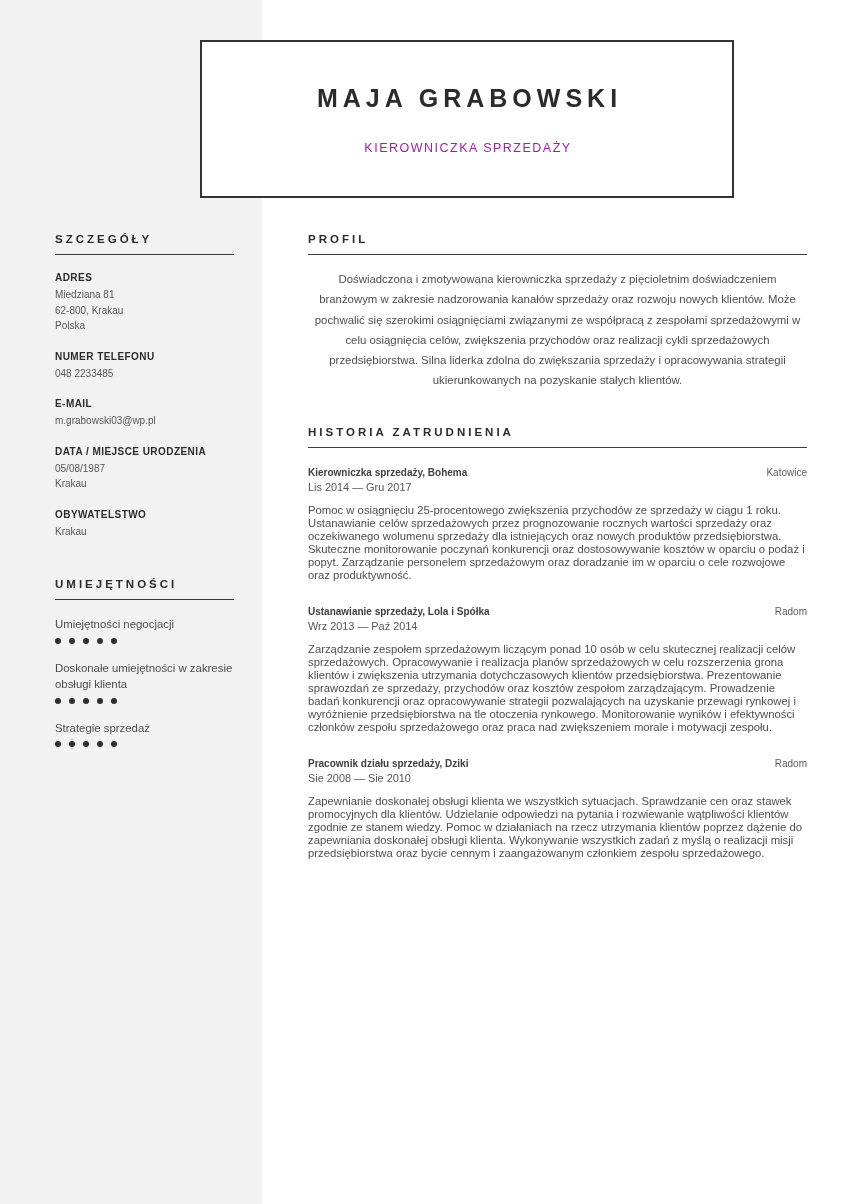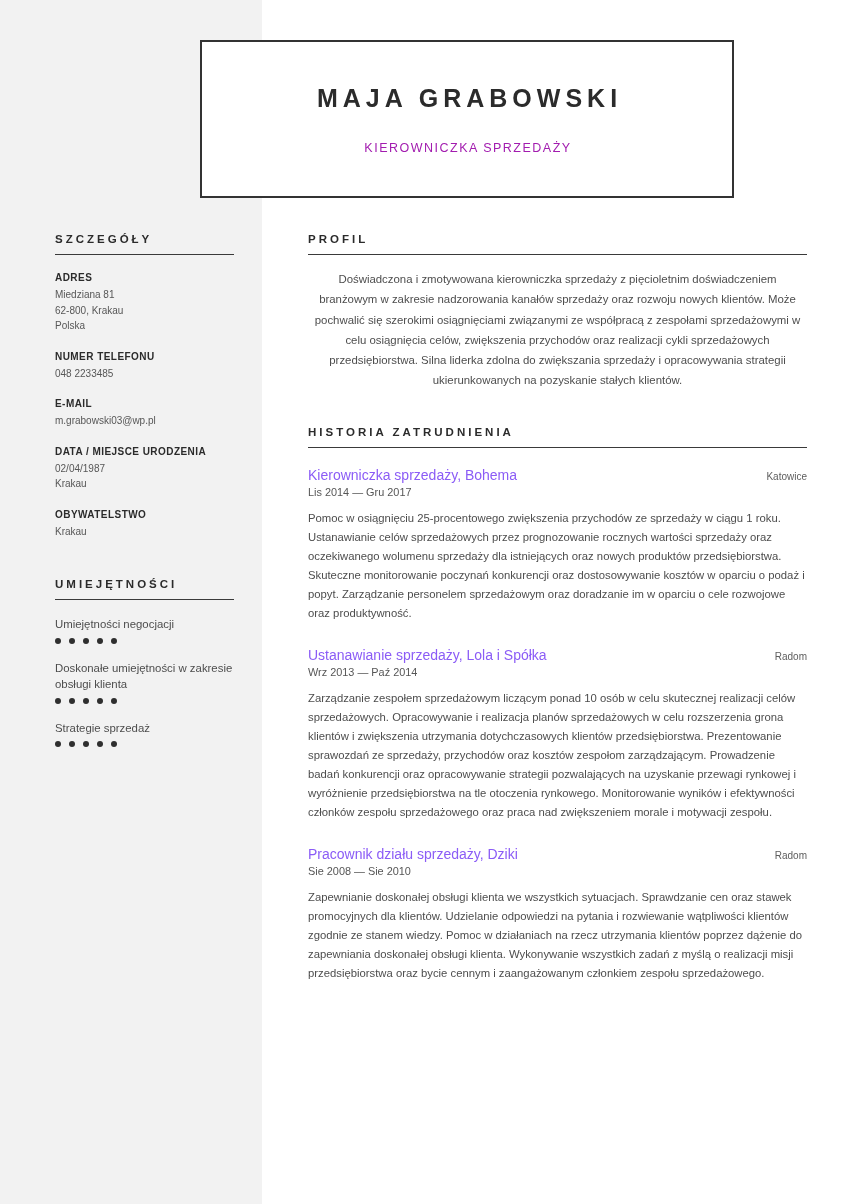--- a/index.html
+++ b/index.html
@@ -140,41 +140,41 @@
   }
   #history-section { margin-top:35px; }
   .job { margin-top:24px; }
   .job:first-of-type { margin-top:19px; }
   .job-top {
     display:flex;
     align-items:baseline;
     justify-content:space-between;
   }
   .job-title {
-    font-size:14px;
-    font-weight:400;
-    color:#8b5cf6;
+    font-size:10px;
+    font-weight:700;
+    color:#404040;
   }
   .job-loc {
     font-size:10px;
     font-weight:400;
     color:#5d5d5d;
     white-space:nowrap;
     padding-left:12px;
   }
   .job-dates {
     margin-top:3px;
     font-size:10.9px;
     color:#565656;
   }
   .job-desc {
     margin-top:11px;
     font-size:11.3px;
     color:#4d4d4d;
-    line-height:19px;
+    line-height:13px;
   }
 </style>
 </head>
 <body>
 
 <div id="page">
 
   <div id="sidebar-band-top"></div>
   <div id="sidebar-band"></div>
 
@@ -205,21 +205,21 @@
           </div>
           <div class="field">
             <div class="field-label">E-MAIL</div>
             <div class="field-val">
               <div>m.grabowski03@wp.pl</div>
             </div>
           </div>
           <div class="field">
             <div class="field-label">DATA / MIEJSCE URODZENIA</div>
             <div class="field-val">
-              <div>02/04/1987</div>
+              <div>05/08/1987</div>
               <div>Krakau</div>
             </div>
           </div>
           <div class="field">
             <div class="field-label">OBYWATELSTWO</div>
             <div class="field-val">
               <div>Krakau</div>
             </div>
           </div>
         </div>

